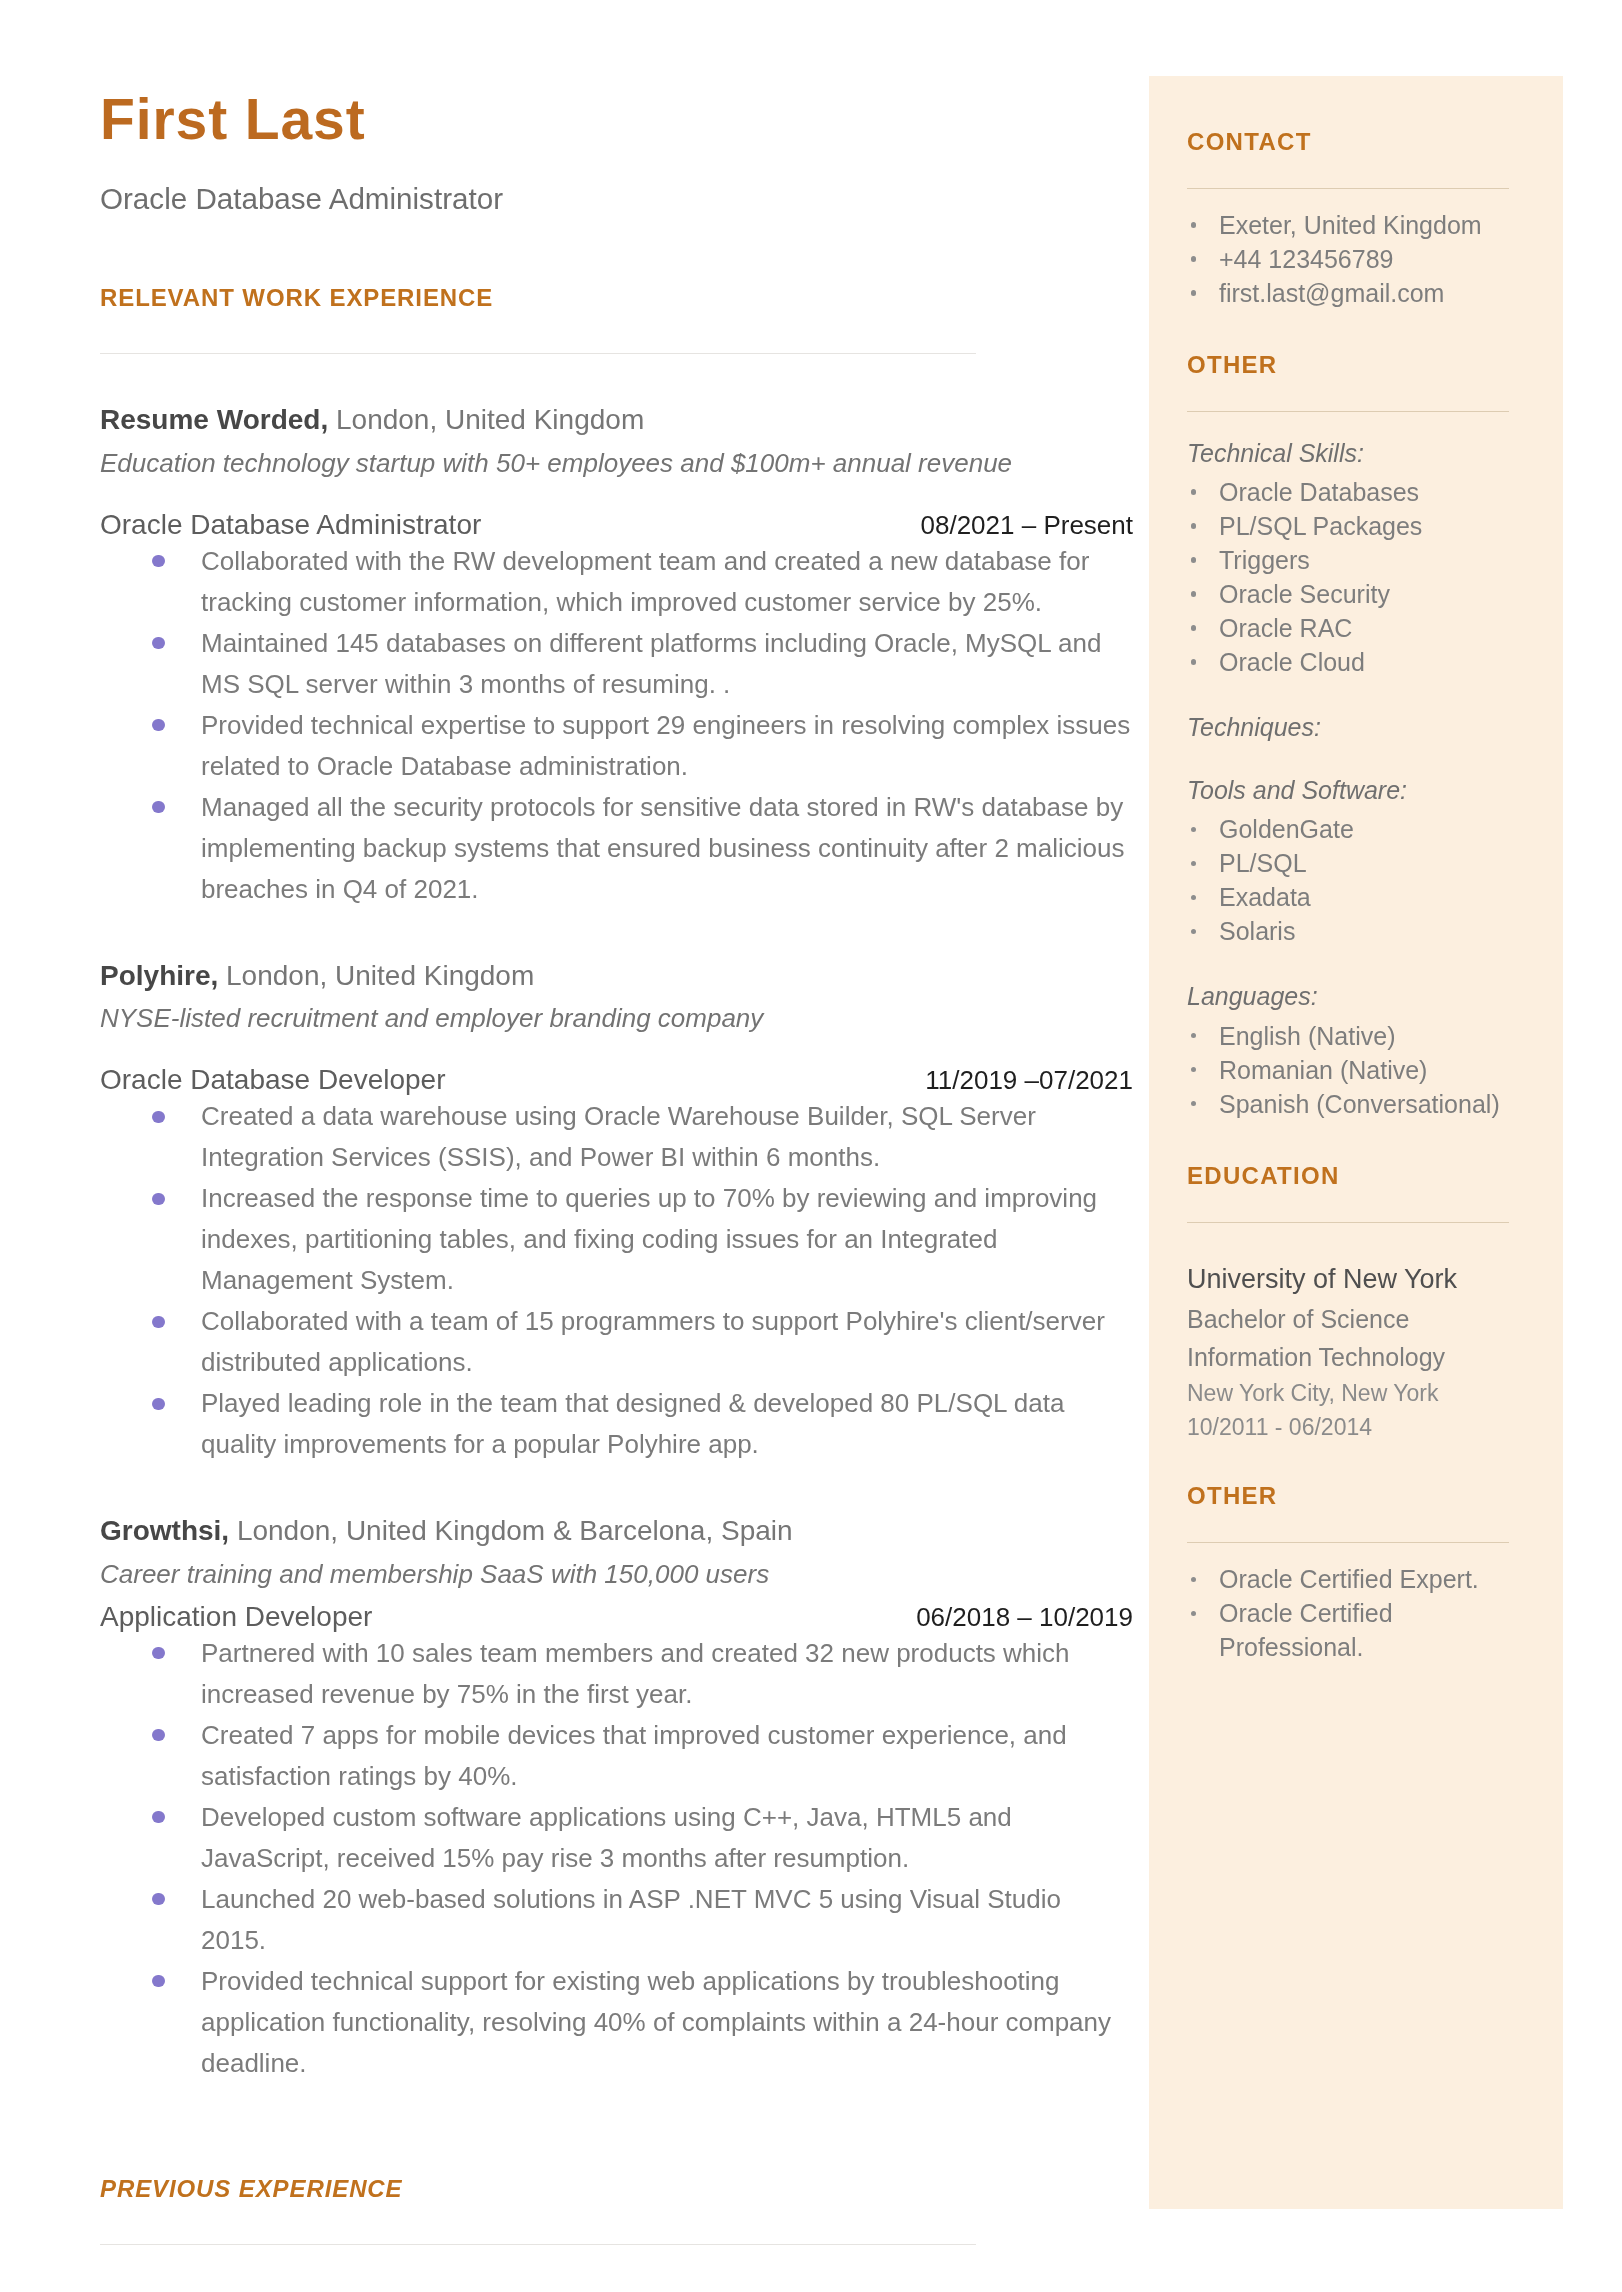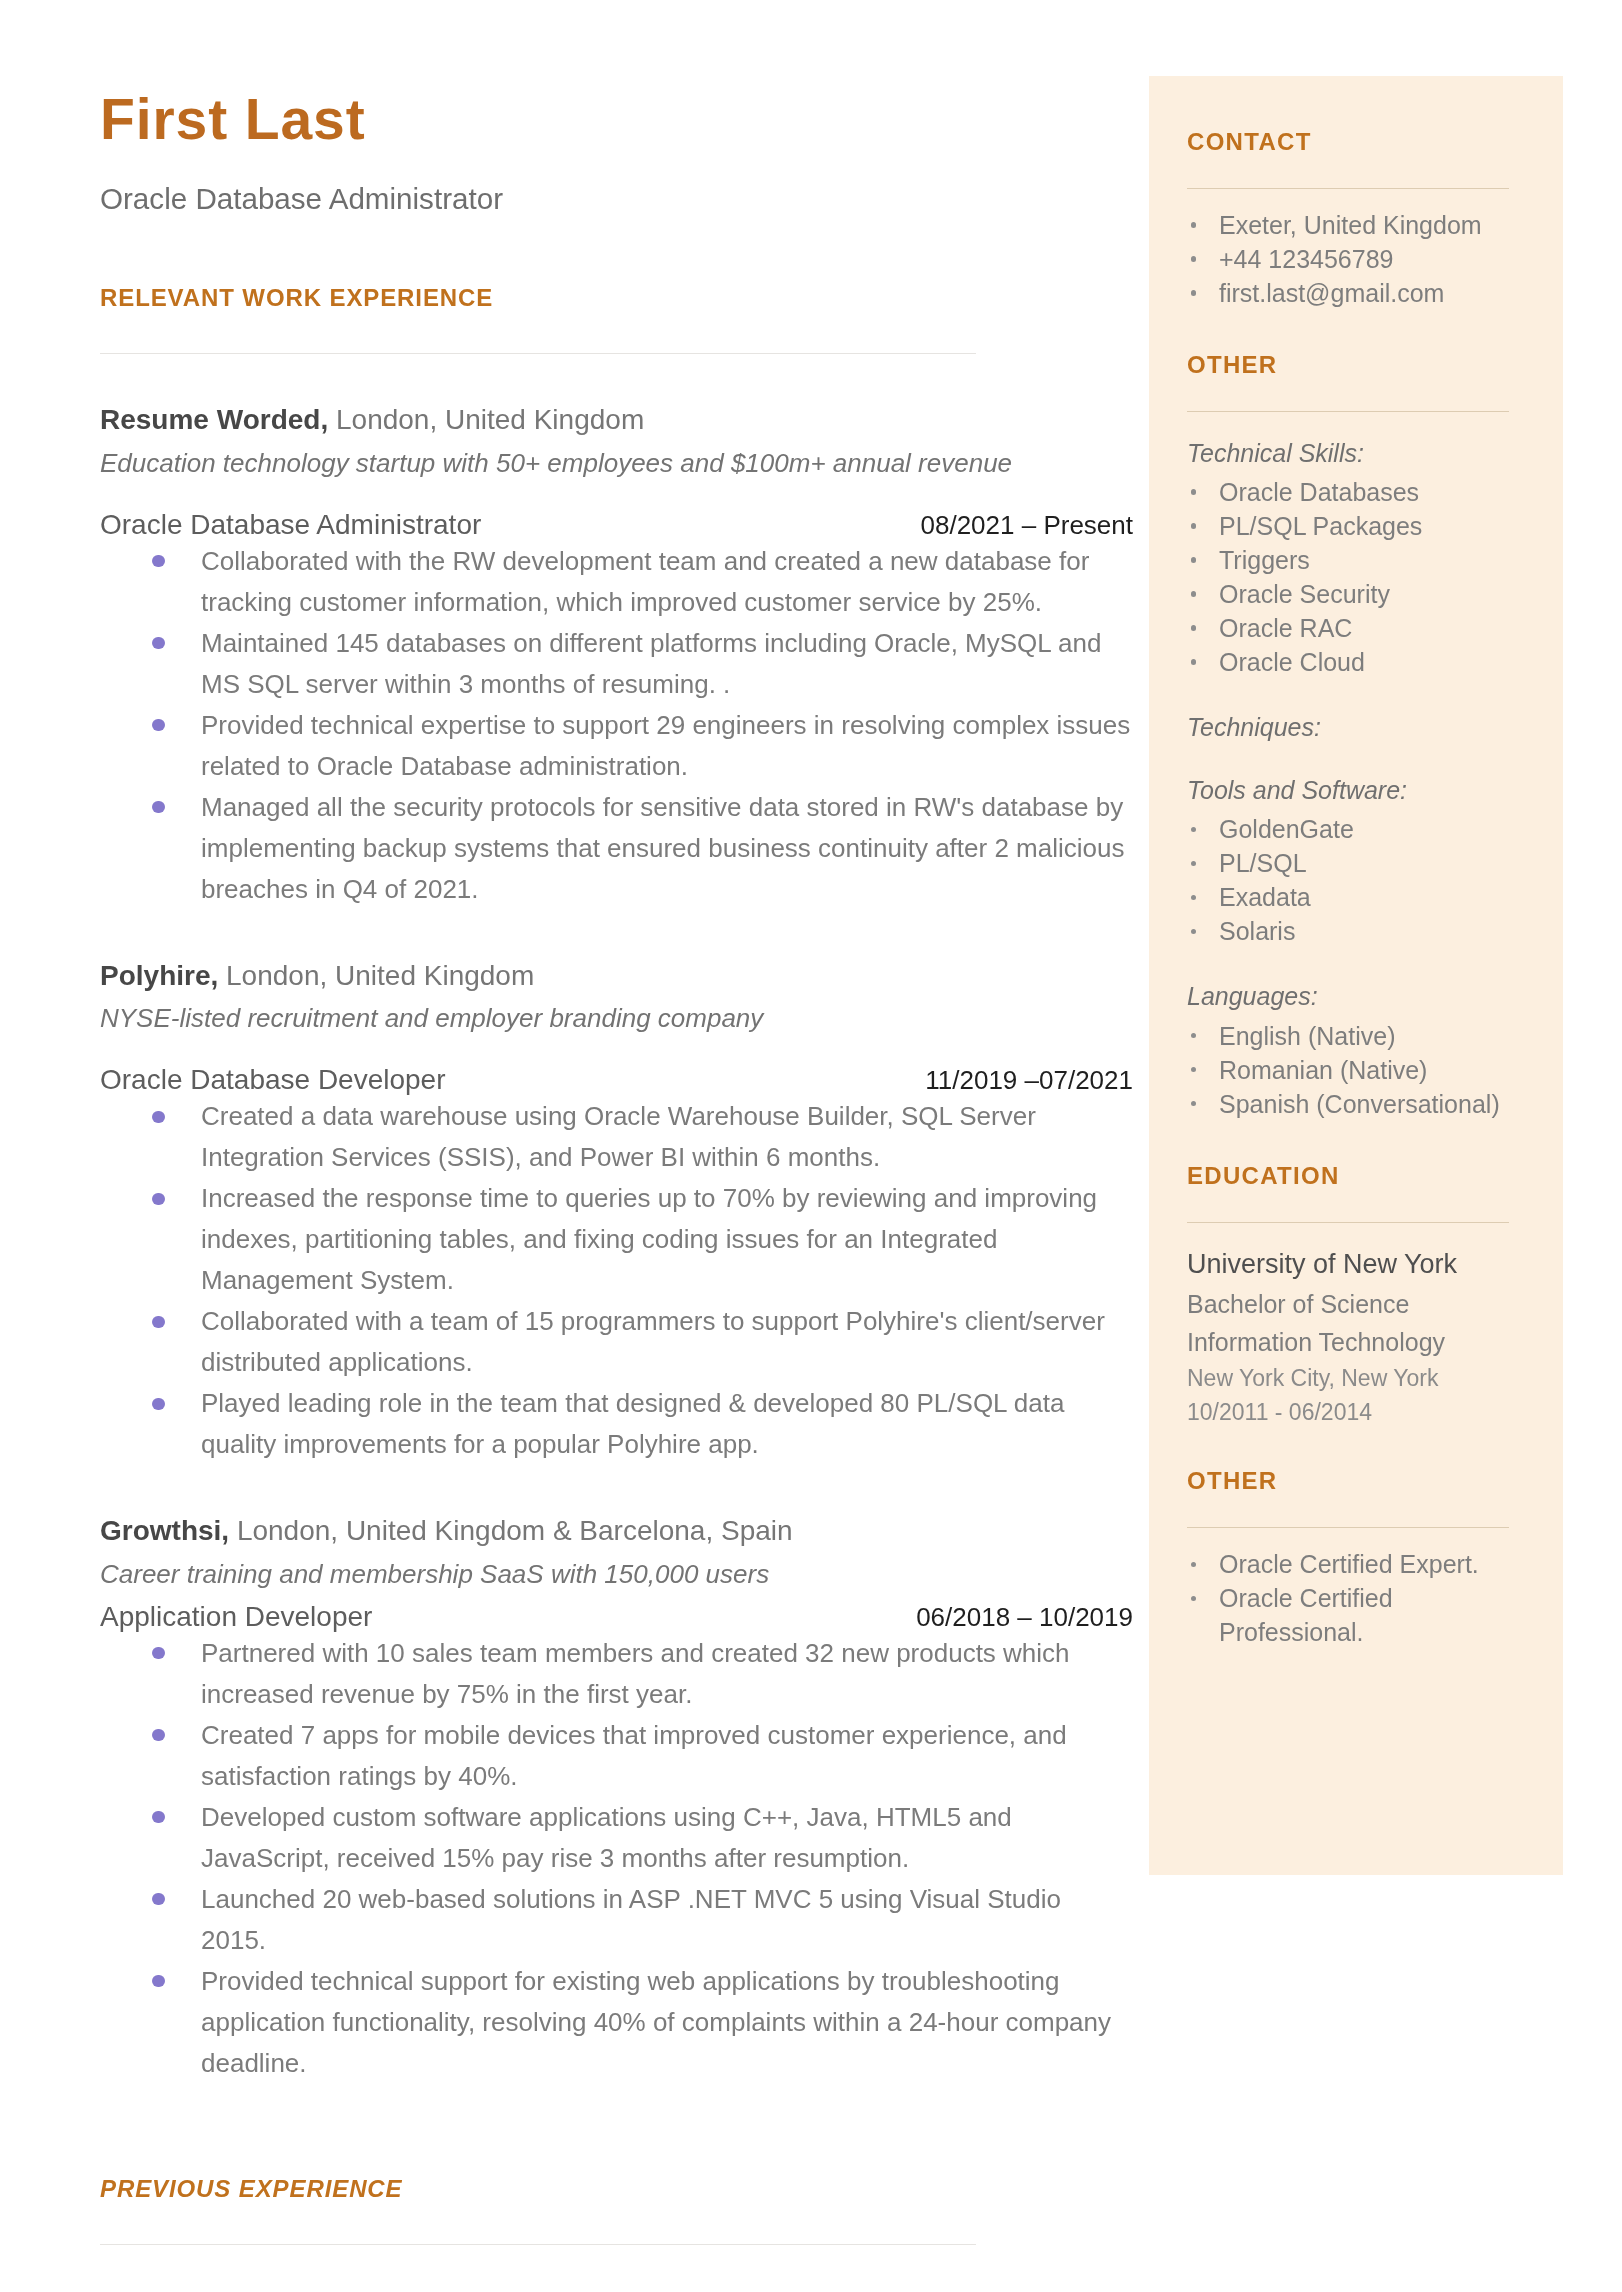--- a/index.html
+++ b/index.html
@@ -55,21 +55,21 @@
     position:relative;padding-left:101px;font-size:26px;line-height:41px;
     color:var(--text-body,#7b7b7b);
   }
   ul.bullets li::before{
     content:"";position:absolute;left:52px;top:14.3px;width:12.5px;height:12.5px;
     border-radius:50%;background:var(--bullet-purple,#8478cc);
   }
 
   
   .sidebar{
-    position:absolute;left:1149px;top:76px;width:414px;height:1799px;
+    position:absolute;left:1149px;top:76px;width:414px;height:2133px;
     background:var(--sidebar-bg,#fcefdf);
     padding:52px 54px 0 38px;
   }
   .side-sec{margin-top:41px;}
   .side-sec:first-child{margin-top:0;}
   .side-sec h3{
     font-size:24px;font-weight:bold;color:var(--accent-heading,#c0711d);
     letter-spacing:1.3px;
   }
   .side-rule{
@@ -82,21 +82,21 @@
     color:#7d7d7d;
   }
   ul.side-list li::before{
     content:"";position:absolute;left:3.6px;top:14.3px;width:5.4px;height:5.4px;
     border-radius:50%;background:#8d8d8d;
   }
   .group{margin-top:34px;}
   .group.first{margin-top:27px;}
   .group-label{font-size:25px;font-style:italic;color:#6f6f6f;}
   .group ul.side-list{margin-top:7.2px;}
-  .edu{margin-top:25px;}
+  .edu{margin-top:40px;}
   .edu-school{font-size:27px;color:#4f4f4f;line-height:1.25;}
   .edu-line{font-size:25px;color:#7d7d7d;margin-top:7.2px;line-height:1.25;}
   .edu-line.small{font-size:23px;color:#8b8b8b;margin-top:5.4px;}
 </style>
 </head>
 <body>
 
 <div class="page">
 
   <main class="main">

